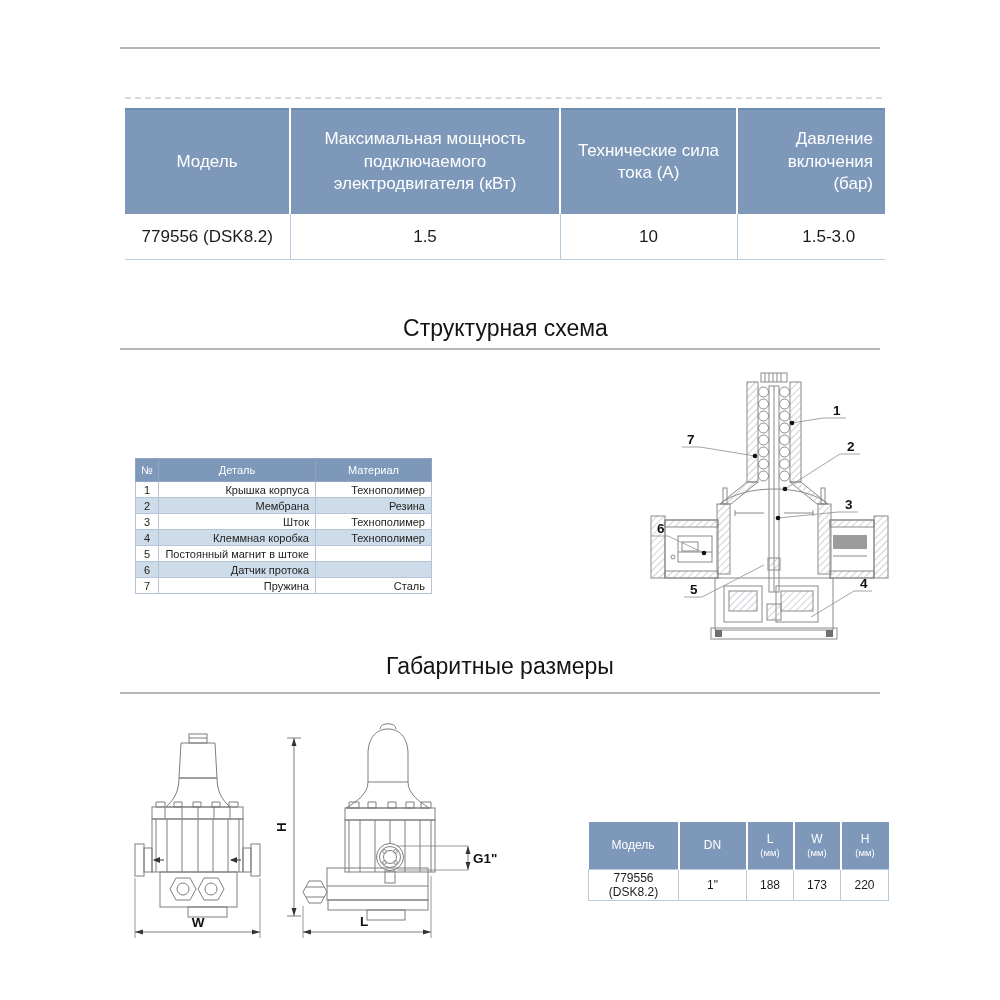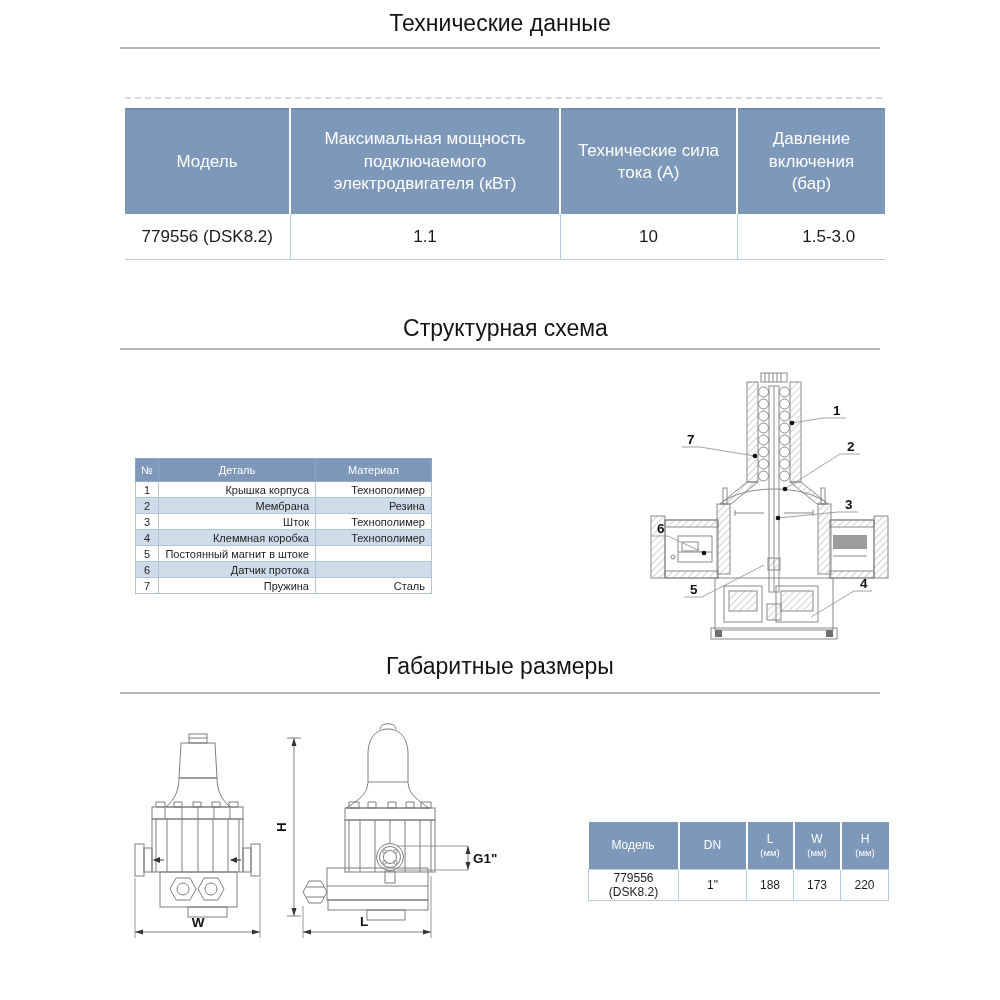--- a/index.html
+++ b/index.html
@@ -11,21 +11,21 @@
   .divider{position:absolute;left:120px;width:760px;height:0;border-top:2px solid #b6b6b6;}
   .d1{top:47px;} .d2{top:348px;} .d3{top:692px;}
   .dashes{position:absolute;left:125px;top:97px;width:757px;height:0;border-top:2px dashed #d6dbe1;}
 
   
   table{border-collapse:collapse;table-layout:fixed;}
   .tech{position:absolute;left:125px;top:108px;width:760px;}
   .tech th{background:#7e98ba;color:#fff;font-weight:400;font-size:17px;line-height:1.32;
            vertical-align:middle;text-align:center;padding:0 12px;height:104px;
            border-right:2px solid #fff;border-top:2px solid #6e8cad;}
-  .tech th:last-child{border-right:none;}
+  .tech th:last-child{border-right:none;text-align:right;}
   .tech td{height:43px;text-align:center;font-size:17px;color:#1b1b1b;
            border-bottom:1px solid #b9cbde;border-right:1px solid #b9cbde;}
   .tech td:last-child{border-right:none;padding-left:36px;}
 
   
   .parts{position:absolute;left:135px;top:458px;width:296px;font-size:11px;}
   .parts th{background:#7e98ba;color:#fff;font-weight:400;height:20px;text-align:center;
             border:1px solid #8fa6c2;}
   .parts td{height:15px;padding:0 6px;color:#222;background:#fff;
             border:1px solid #b3c4d7;white-space:nowrap;overflow:hidden;text-align:right;}
@@ -47,21 +47,20 @@
   .svg-front{left:110px;top:715px;}
   .svg-side{left:300px;top:710px;}
   svg text{font-family:"Liberation Sans","DejaVu Sans",sans-serif;font-weight:bold;
            font-size:13.5px;fill:#111;}
 </style>
 </head>
 <body>
 
 <div id="page">
 
-  <h2 class="h t1">Технические данные</h2>
   <div class="divider d1"></div>
   <div class="dashes"></div>
 
   <table class="tech">
     <colgroup>
         <col style="width:165px">
         <col style="width:270px">
         <col style="width:177px">
         <col style="width:148px">
       </colgroup>
@@ -69,21 +68,21 @@
       <tr>
         <th>Модель</th>
         <th>Максимальная мощность подключаемого электродвигателя (кВт)</th>
         <th>Технические сила тока (А)</th>
         <th>Давление включения (бар)</th>
       </tr>
     </thead>
     <tbody>
       <tr>
         <td>779556 (DSK8.2)</td>
-        <td>1.1</td>
+        <td>1.5</td>
         <td>10</td>
         <td>1.5-3.0</td>
       </tr>
     </tbody>
   </table>
 
   <h2 class="h t2">Структурная схема</h2>
   <div class="divider d2"></div>
 
   <table class="parts">

